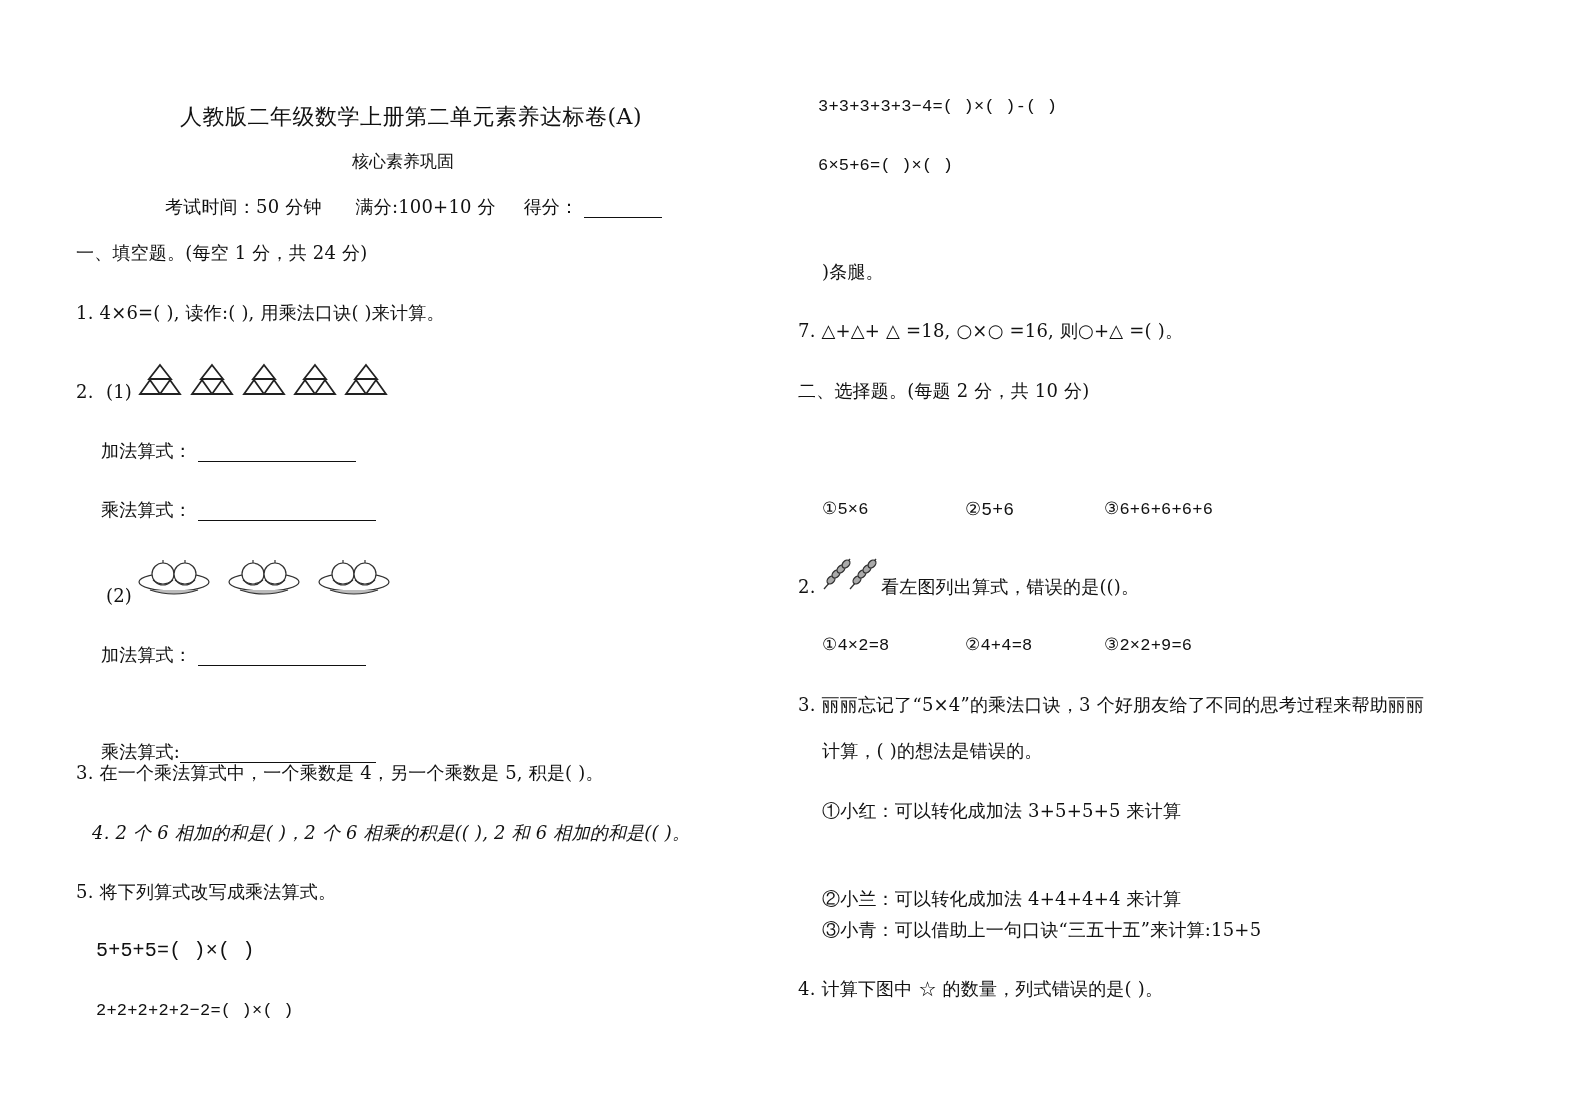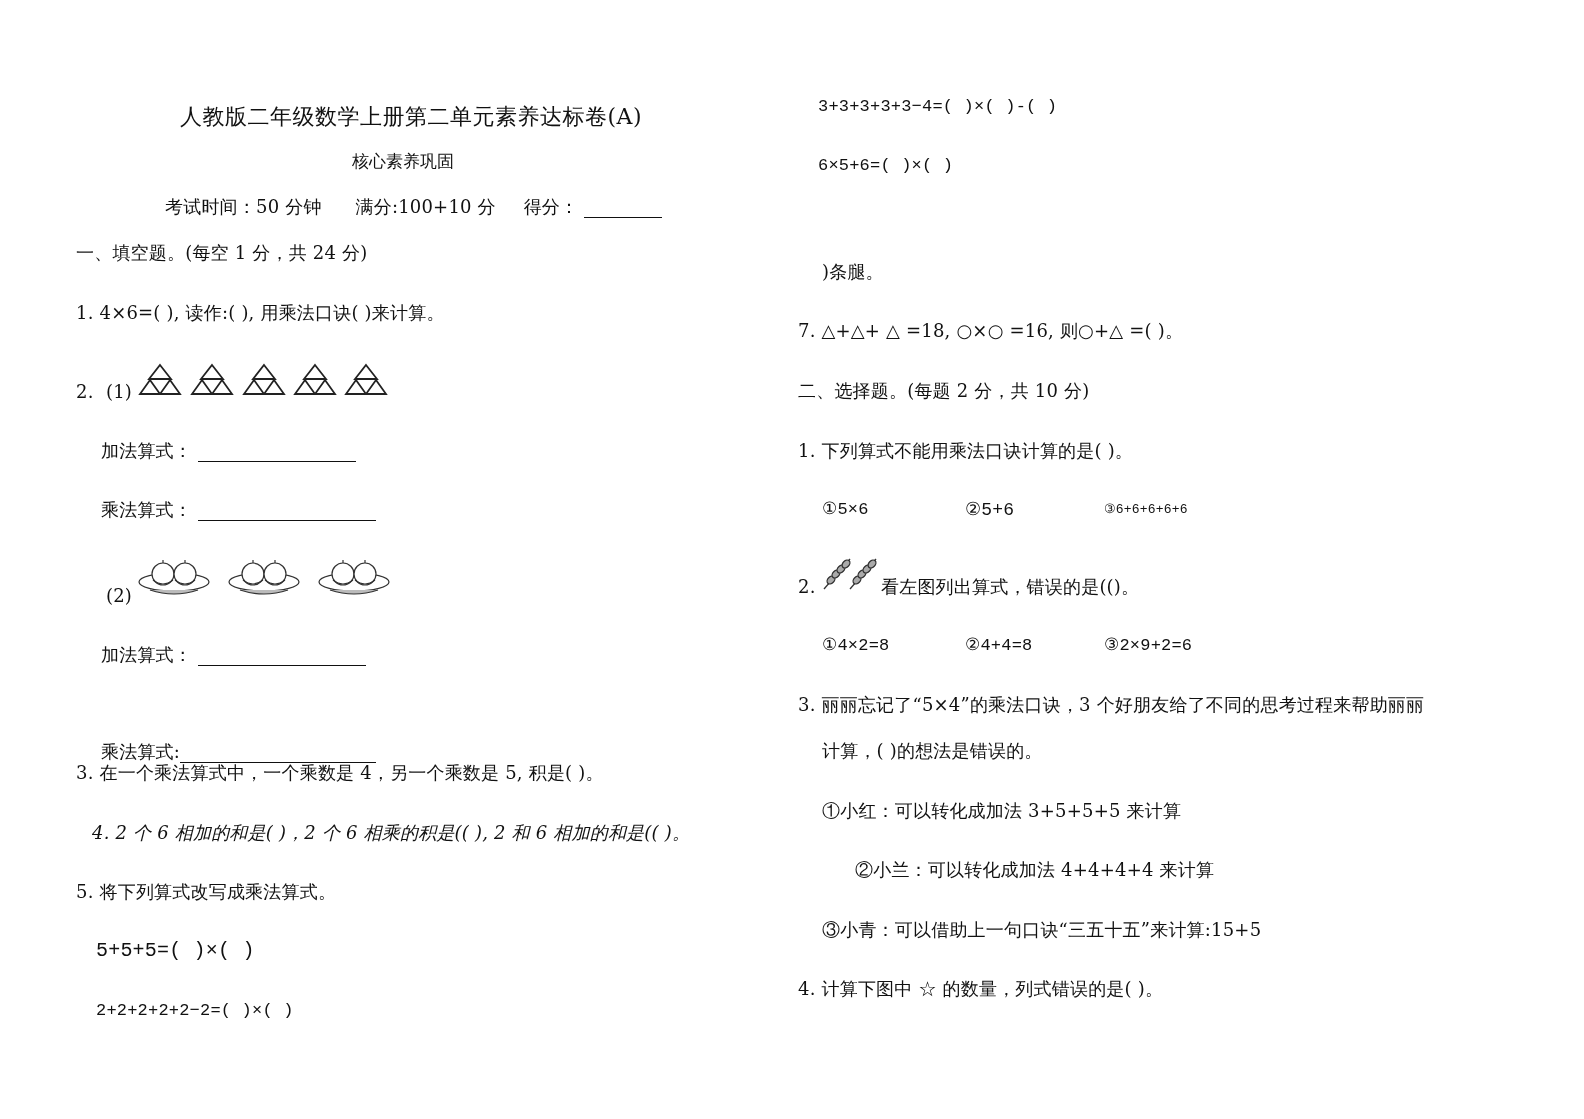--- a/index.html
+++ b/index.html
@@ -128,24 +128,23 @@
   <div class="abs t sans" style="left:96px; top:1000px; font-size:17px;">2+2+2+2+2−2=(        )×(        )</div>
 
   <div class="abs t sans" style="left:818px; top:96px; font-size:17px;">3+3+3+3+3−4=(      )×(      )-(      )</div>
   <div class="abs t sans" style="left:818px; top:155px; font-size:17px;">6×5+6=(      )×(        )</div>
 
   <div class="abs t" style="left:822px; top:261px;">)条腿。</div>
 
   <div class="abs t" style="left:798px; top:320px;">7. △+△+  △  =18, ○×○  =16, 则○+△  =(        )。</div>
 
   <div class="abs t" style="left:798px; top:380px;">二、选择题。(每题 2 分，共 10 分)</div>
-  <div class="abs t" style="left:798px; top:440px;">1. 下列算式不能用乘法口诀计算的是(        )。</div>
   <div class="abs t sans" style="left:822px; top:499px; font-size:17px;">①5×6</div>
   <div class="abs t sans" style="left:965px; top:499px; font-size:18px;">②5+6</div>
-  <div class="abs t sans" style="left:1104px; top:499px; font-size:13px;">③6+6+6+6+6</div>
+  <div class="abs t sans" style="left:1104px; top:499px; font-size:17px;">③6+6+6+6+6</div>
 
   <div class="abs t" style="left:798px; top:576px;">2.</div>
   <div class="icon" style="left:822px; top:557px;">
     <svg width="58" height="34" viewBox="0 0 58 34">
       <g stroke="#333" stroke-width="1.3" fill="#aaa">
         <line x1="2" y1="32" x2="28" y2="2"></line>
         <ellipse cx="9" cy="23" rx="4.5" ry="3.2" transform="rotate(-45 9 23)"></ellipse>
         <ellipse cx="14" cy="17" rx="4.5" ry="3.2" transform="rotate(-45 14 17)"></ellipse>
         <ellipse cx="19" cy="12" rx="4.5" ry="3.2" transform="rotate(-45 19 12)"></ellipse>
         <ellipse cx="24" cy="7" rx="4.5" ry="3.2" transform="rotate(-45 24 7)"></ellipse>
@@ -153,23 +152,23 @@
         <ellipse cx="35" cy="23" rx="4.5" ry="3.2" transform="rotate(-45 35 23)"></ellipse>
         <ellipse cx="40" cy="17" rx="4.5" ry="3.2" transform="rotate(-45 40 17)"></ellipse>
         <ellipse cx="45" cy="12" rx="4.5" ry="3.2" transform="rotate(-45 45 12)"></ellipse>
         <ellipse cx="50" cy="7" rx="4.5" ry="3.2" transform="rotate(-45 50 7)"></ellipse>
       </g>
     </svg>
   </div>
   <div class="abs t" style="left:881px; top:576px;">看左图列出算式，错误的是(()。</div>
   <div class="abs t sans" style="left:822px; top:635px; font-size:17px;">①4×2=8</div>
   <div class="abs t sans" style="left:965px; top:635px; font-size:17px;">②4+4=8</div>
-  <div class="abs t sans" style="left:1104px; top:635px; font-size:17px;">③2×9+2=6</div>
+  <div class="abs t sans" style="left:1104px; top:635px; font-size:17px;">③2×2+9=6</div>
 
   <div class="abs t" style="left:798px; top:694px;">3. 丽丽忘记了“5×4”的乘法口诀，3 个好朋友给了不同的思考过程来帮助丽丽</div>
   <div class="abs t" style="left:822px; top:740px;">计算，(        )的想法是错误的。</div>
   <div class="abs t" style="left:822px; top:800px;">①小红：可以转化成加法 3+5+5+5 来计算</div>
-  <div class="abs t" style="left:822px; top:859px;margin-left:33px;">②小兰：可以转化成加法 4+4+4+4 来计算</div>
+  <div class="abs t" style="left:822px; top:888px;">②小兰：可以转化成加法 4+4+4+4 来计算</div>
   <div class="abs t" style="left:822px; top:919px;">③小青：可以借助上一句口诀“三五十五”来计算:15+5</div>
 
   <div class="abs t" style="left:798px; top:978px;">4. 计算下图中 ☆ 的数量，列式错误的是(      )。</div>
 
 </div>
 
 </body></html>

